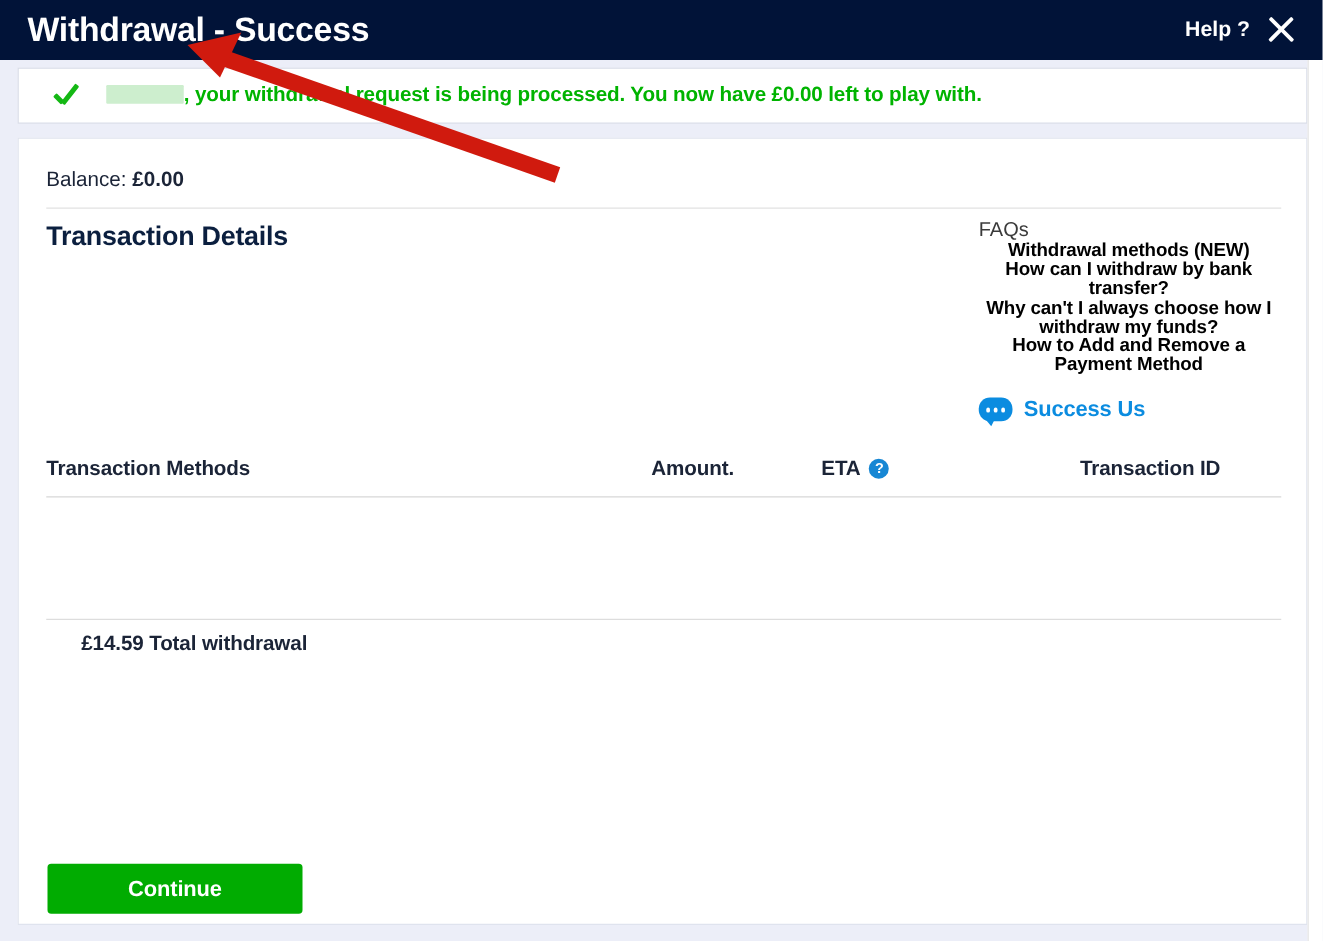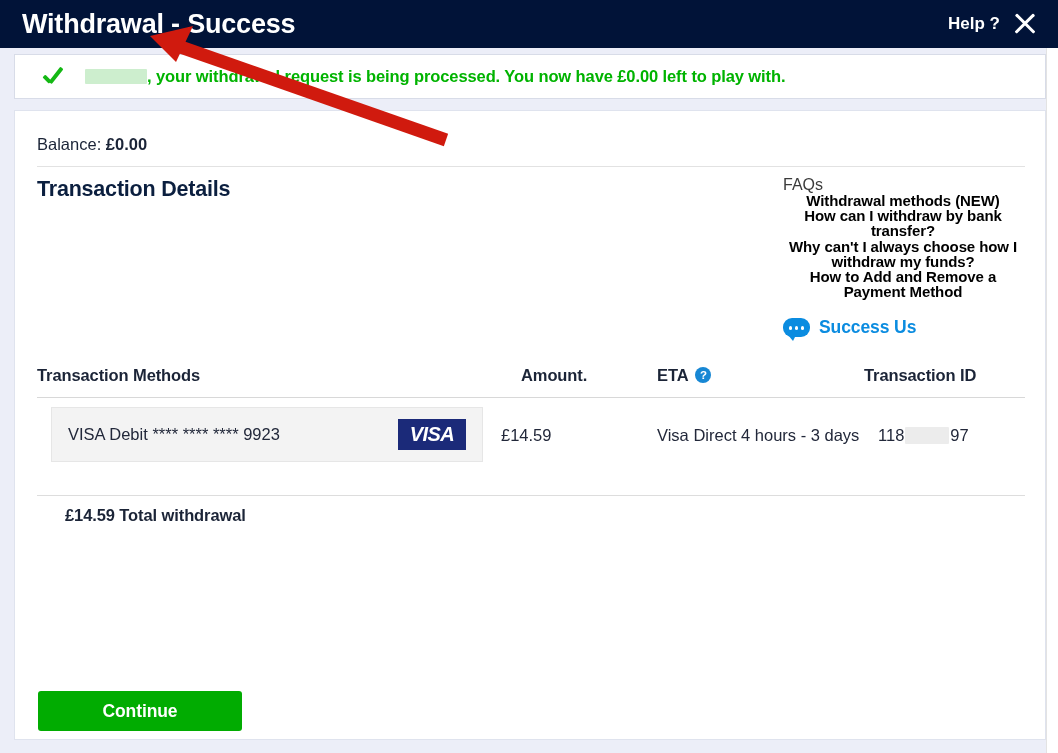--- a/index.html
+++ b/index.html
@@ -434,33 +434,20 @@
     <div class="th th-methods">Transaction Methods</div>
     <div class="th th-amount">Amount.</div>
     <div class="th th-eta">
       <span>ETA</span>
       <span class="help-badge">?</span>
     </div>
     <div class="th th-txn">Transaction ID</div>
   </div>
   <div class="hr-head"></div>
 
-  <div class="row">
-    <div class="method-cell">
-      <span class="method-label">VISA Debit **** **** **** 9923</span>
-      <span class="visa-logo">VISA</span>
-    </div>
-    <div class="cell cell-amount">£14.59</div>
-    <div class="cell cell-eta">Visa Direct 4 hours - 3 days</div>
-    <div class="cell cell-txn">
-      <span>118</span>
-      <span class="redaction txn"></span>
-      <span>97</span>
-    </div>
-  </div>
 
   <div class="hr-total"></div>
   <div class="total-line">£14.59 Total withdrawal</div>
 
   <button class="continue-btn">Continue</button>
 </div>
 
 <div class="scroll-strip"></div>
 
 <svg class="annotation-arrow" viewBox="0 0 1058 753">

